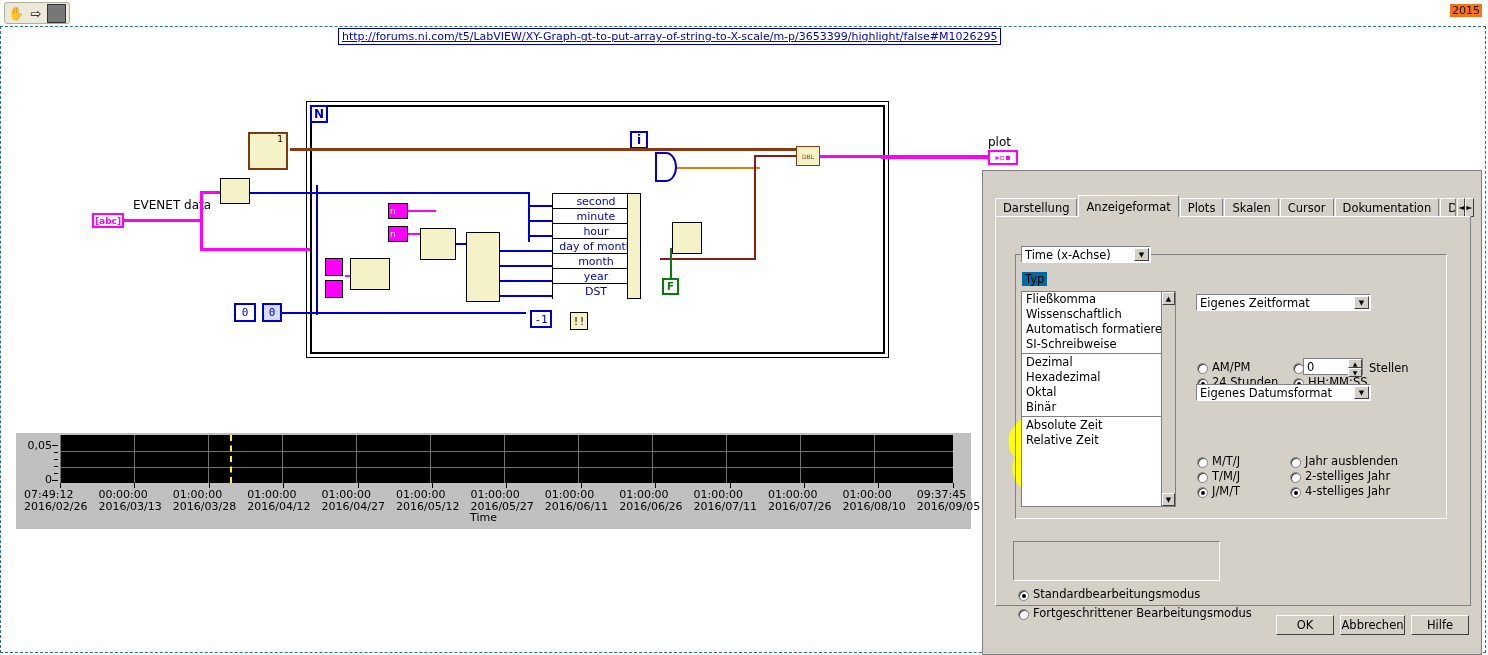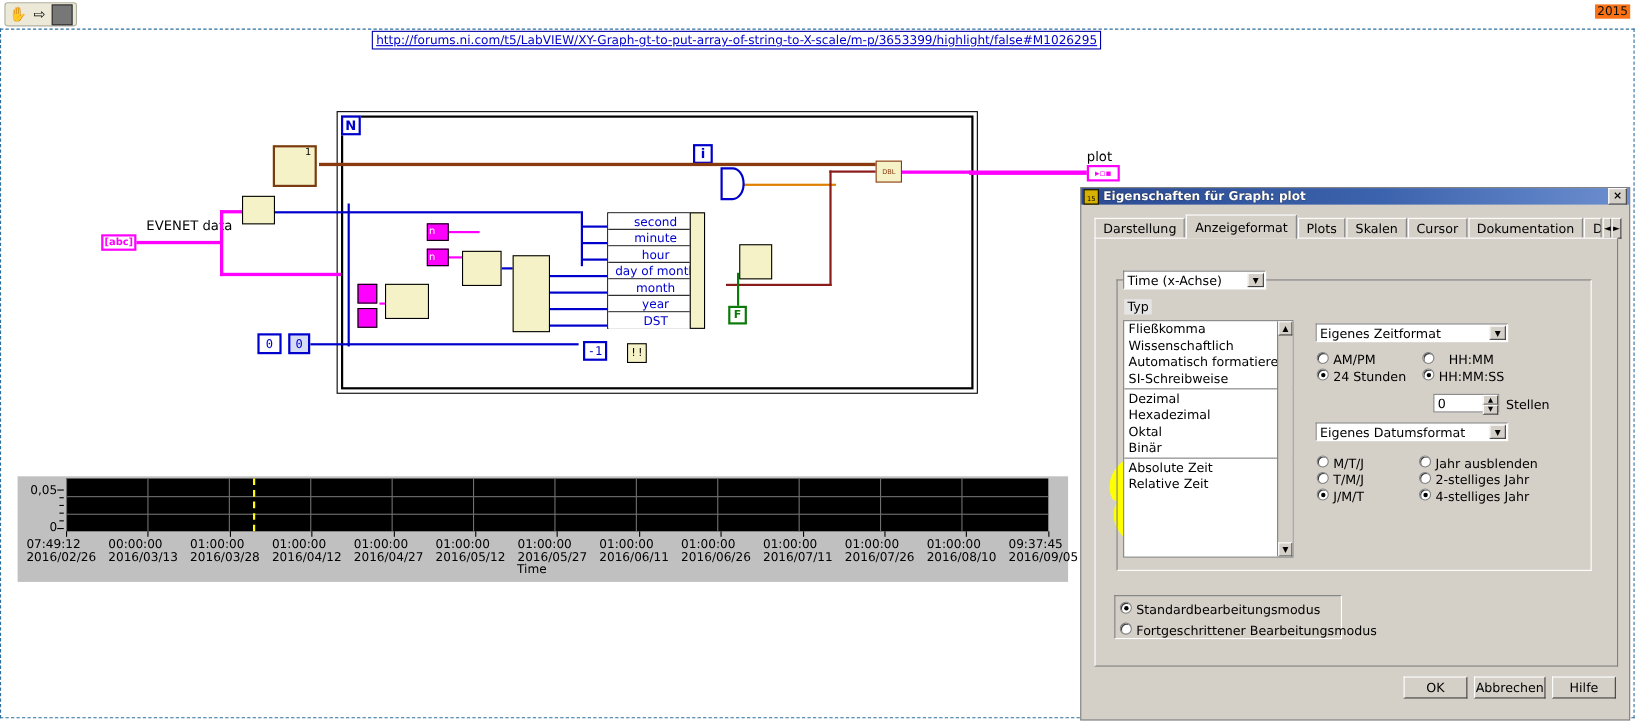--- a/index.html
+++ b/index.html
@@ -119,34 +119,34 @@
          border-right-color:#fff;border-bottom-color:#fff;
          display:flex;align-items:center;padding-left:3px;box-sizing:border-box;
          font-size:11.5px;height:17px;}
   .combo .arrow{margin-left:auto;width:15px;height:13px;background:#d4d0c8;
         border:1px solid #fff;border-right-color:#404040;border-bottom-color:#404040;
         display:flex;align-items:center;justify-content:center;font-size:7px;
         box-sizing:border-box;margin-right:1px;}
 
   .groupbox{position:absolute;border:1px solid #808080;border-right-color:#fff;
             border-bottom-color:#fff;box-sizing:border-box;}
-  .grouplabel{position:absolute;background:#e5e5e5;padding:0 3px;font-size:11.5px;}
+  .grouplabel{position:absolute;background:#0369a1;padding:0 3px;font-size:11.5px;}
 
   #typelist{position:absolute;left:1021px;top:291px;width:155px;height:216px;
             background:#fff;border:1px solid #808080;box-sizing:border-box;
             overflow:hidden;}
   #typelist .li{padding:0 3px 0 4px;height:15px;line-height:15px;font-size:11.5px;white-space:nowrap;}
   #typelist .sep{height:1px;background:#808080;margin:1px 0;}
   #listscroll{position:absolute;right:0;top:0;width:14px;height:214px;background:#d4d0c8;
               border-left:1px solid #808080;box-sizing:border-box;}
   .sbtn{width:13px;height:13px;background:#d4d0c8;border:1px solid #fff;
         border-right-color:#404040;border-bottom-color:#404040;
         display:flex;align-items:center;justify-content:center;font-size:7px;box-sizing:border-box;}
 
-  .radio{position:absolute;display:flex;align-items:flex-start;gap:4px;font-size:11.5px;white-space:nowrap;}
+  .radio{position:absolute;display:flex;align-items:flex-end;gap:4px;font-size:11.5px;white-space:nowrap;margin-top:40px;}
   .rdot{width:11px;height:11px;border-radius:50%;background:#fff;
         border:1px solid #808080;box-shadow:inset 1px 1px 0 #404040, inset -1px -1px 0 #fff;
         display:flex;align-items:center;justify-content:center;box-sizing:border-box;flex:0 0 auto;}
   .rdot.on:after{content:"";width:4px;height:4px;border-radius:50%;background:#000;}
 
   .spinfield{position:absolute;height:17px;background:#fff;border:1px solid #808080;
              display:flex;align-items:center;padding-left:3px;box-sizing:border-box;font-size:11.5px;}
   .spinbtns{margin-left:auto;display:flex;flex-direction:column;width:14px;height:15px;}
   .spinbtns div{flex:1;background:#d4d0c8;border:1px solid #fff;
                 border-right-color:#404040;border-bottom-color:#404040;
@@ -300,25 +300,20 @@
       <div class="xlab" style="left: 752px; width: 72px;"><span>01:00:00</span><br><span>2016/07/26</span></div>
       <div class="xtick" style="left: 862.4px;"></div>
       <div class="xlab" style="left: 826.4px; width: 72px;"><span>01:00:00</span><br><span>2016/08/10</span></div>
       <div class="xtick" style="left: 936.8px;"></div>
       <div class="xlab" style="left: 900.8px; width: 72px;"><span>09:37:45</span><br><span>2016/09/05</span></div>
     </div>
 </div>
 <div id="xaxisname">Time</div>
 
 <div id="dialog">
-  <div id="titlebar">
-    <div id="ticon">15</div>
-    <div class="ttxt">Eigenschaften für Graph: plot</div>
-    <div id="closebtn">×</div>
-  </div>
 
   <div id="tabstrip">
     <div class="tab">Darstellung</div>
     <div class="tab active">Anzeigeformat</div>
     <div class="tab">Plots</div>
     <div class="tab">Skalen</div>
     <div class="tab">Cursor</div>
     <div class="tab">Dokumentation</div>
     <div class="tab" style="overflow:hidden;max-width:36px;">Daten</div>
     <div class="arrowbtn">◄</div>

